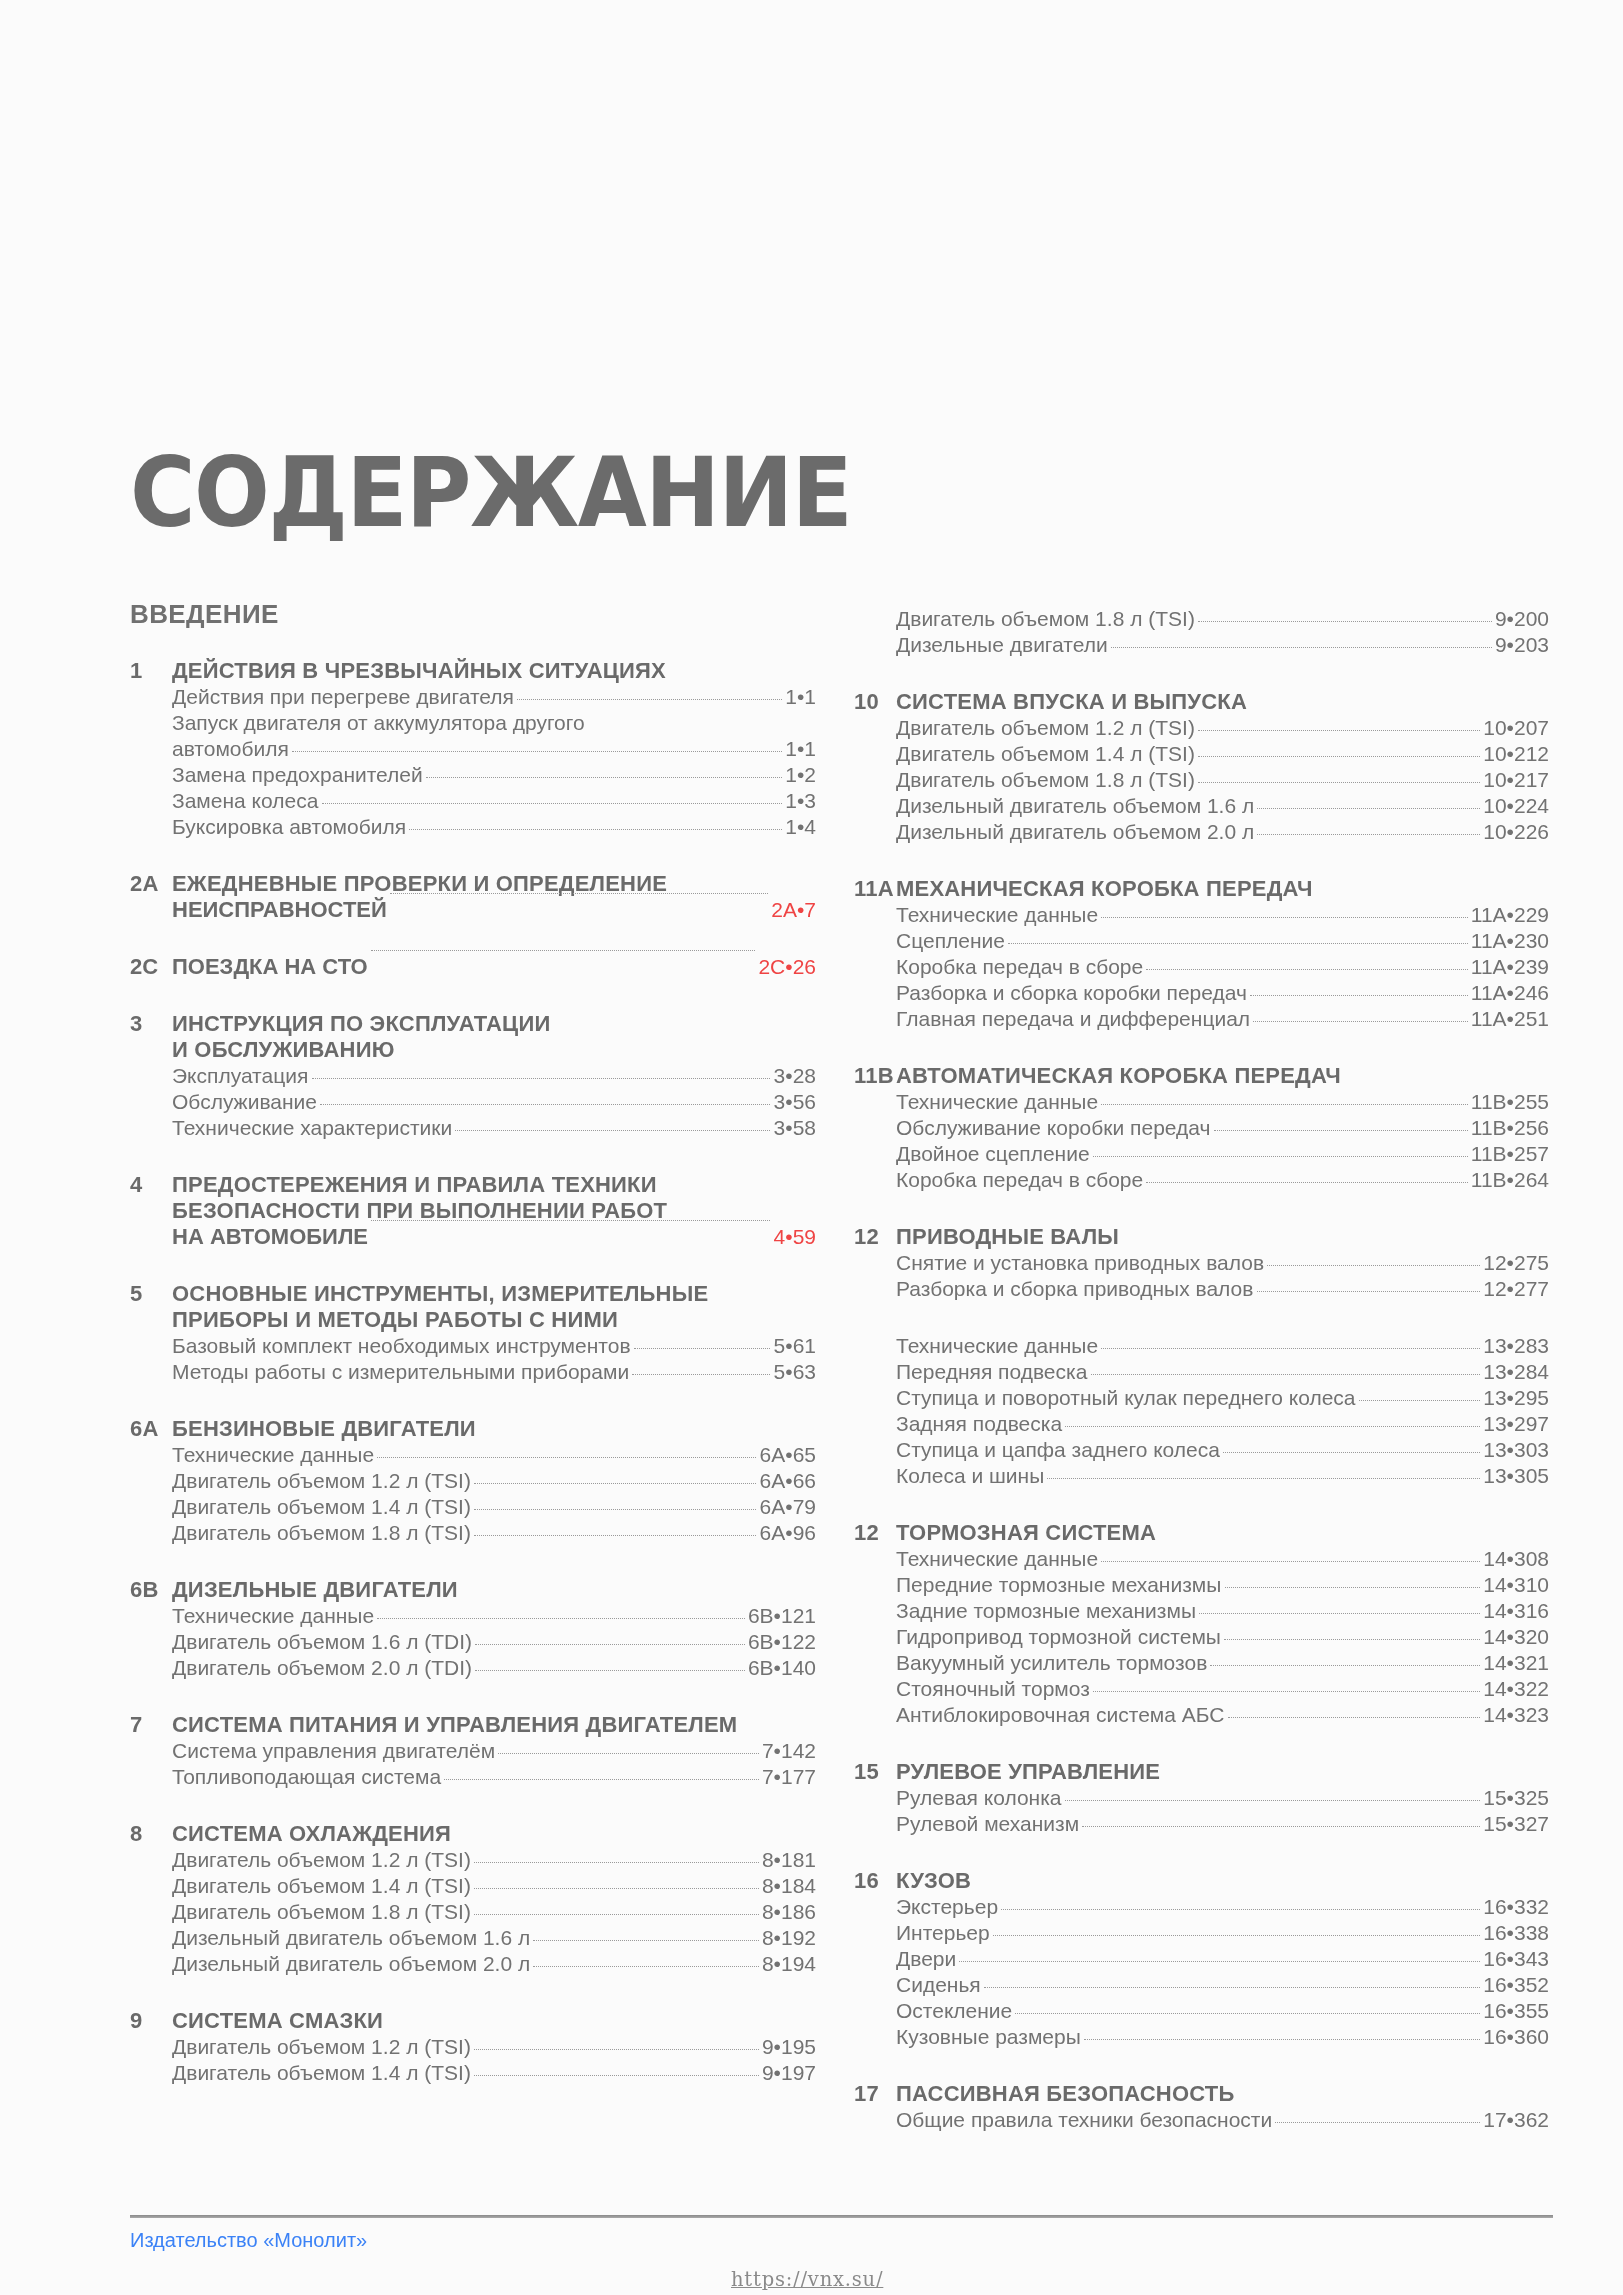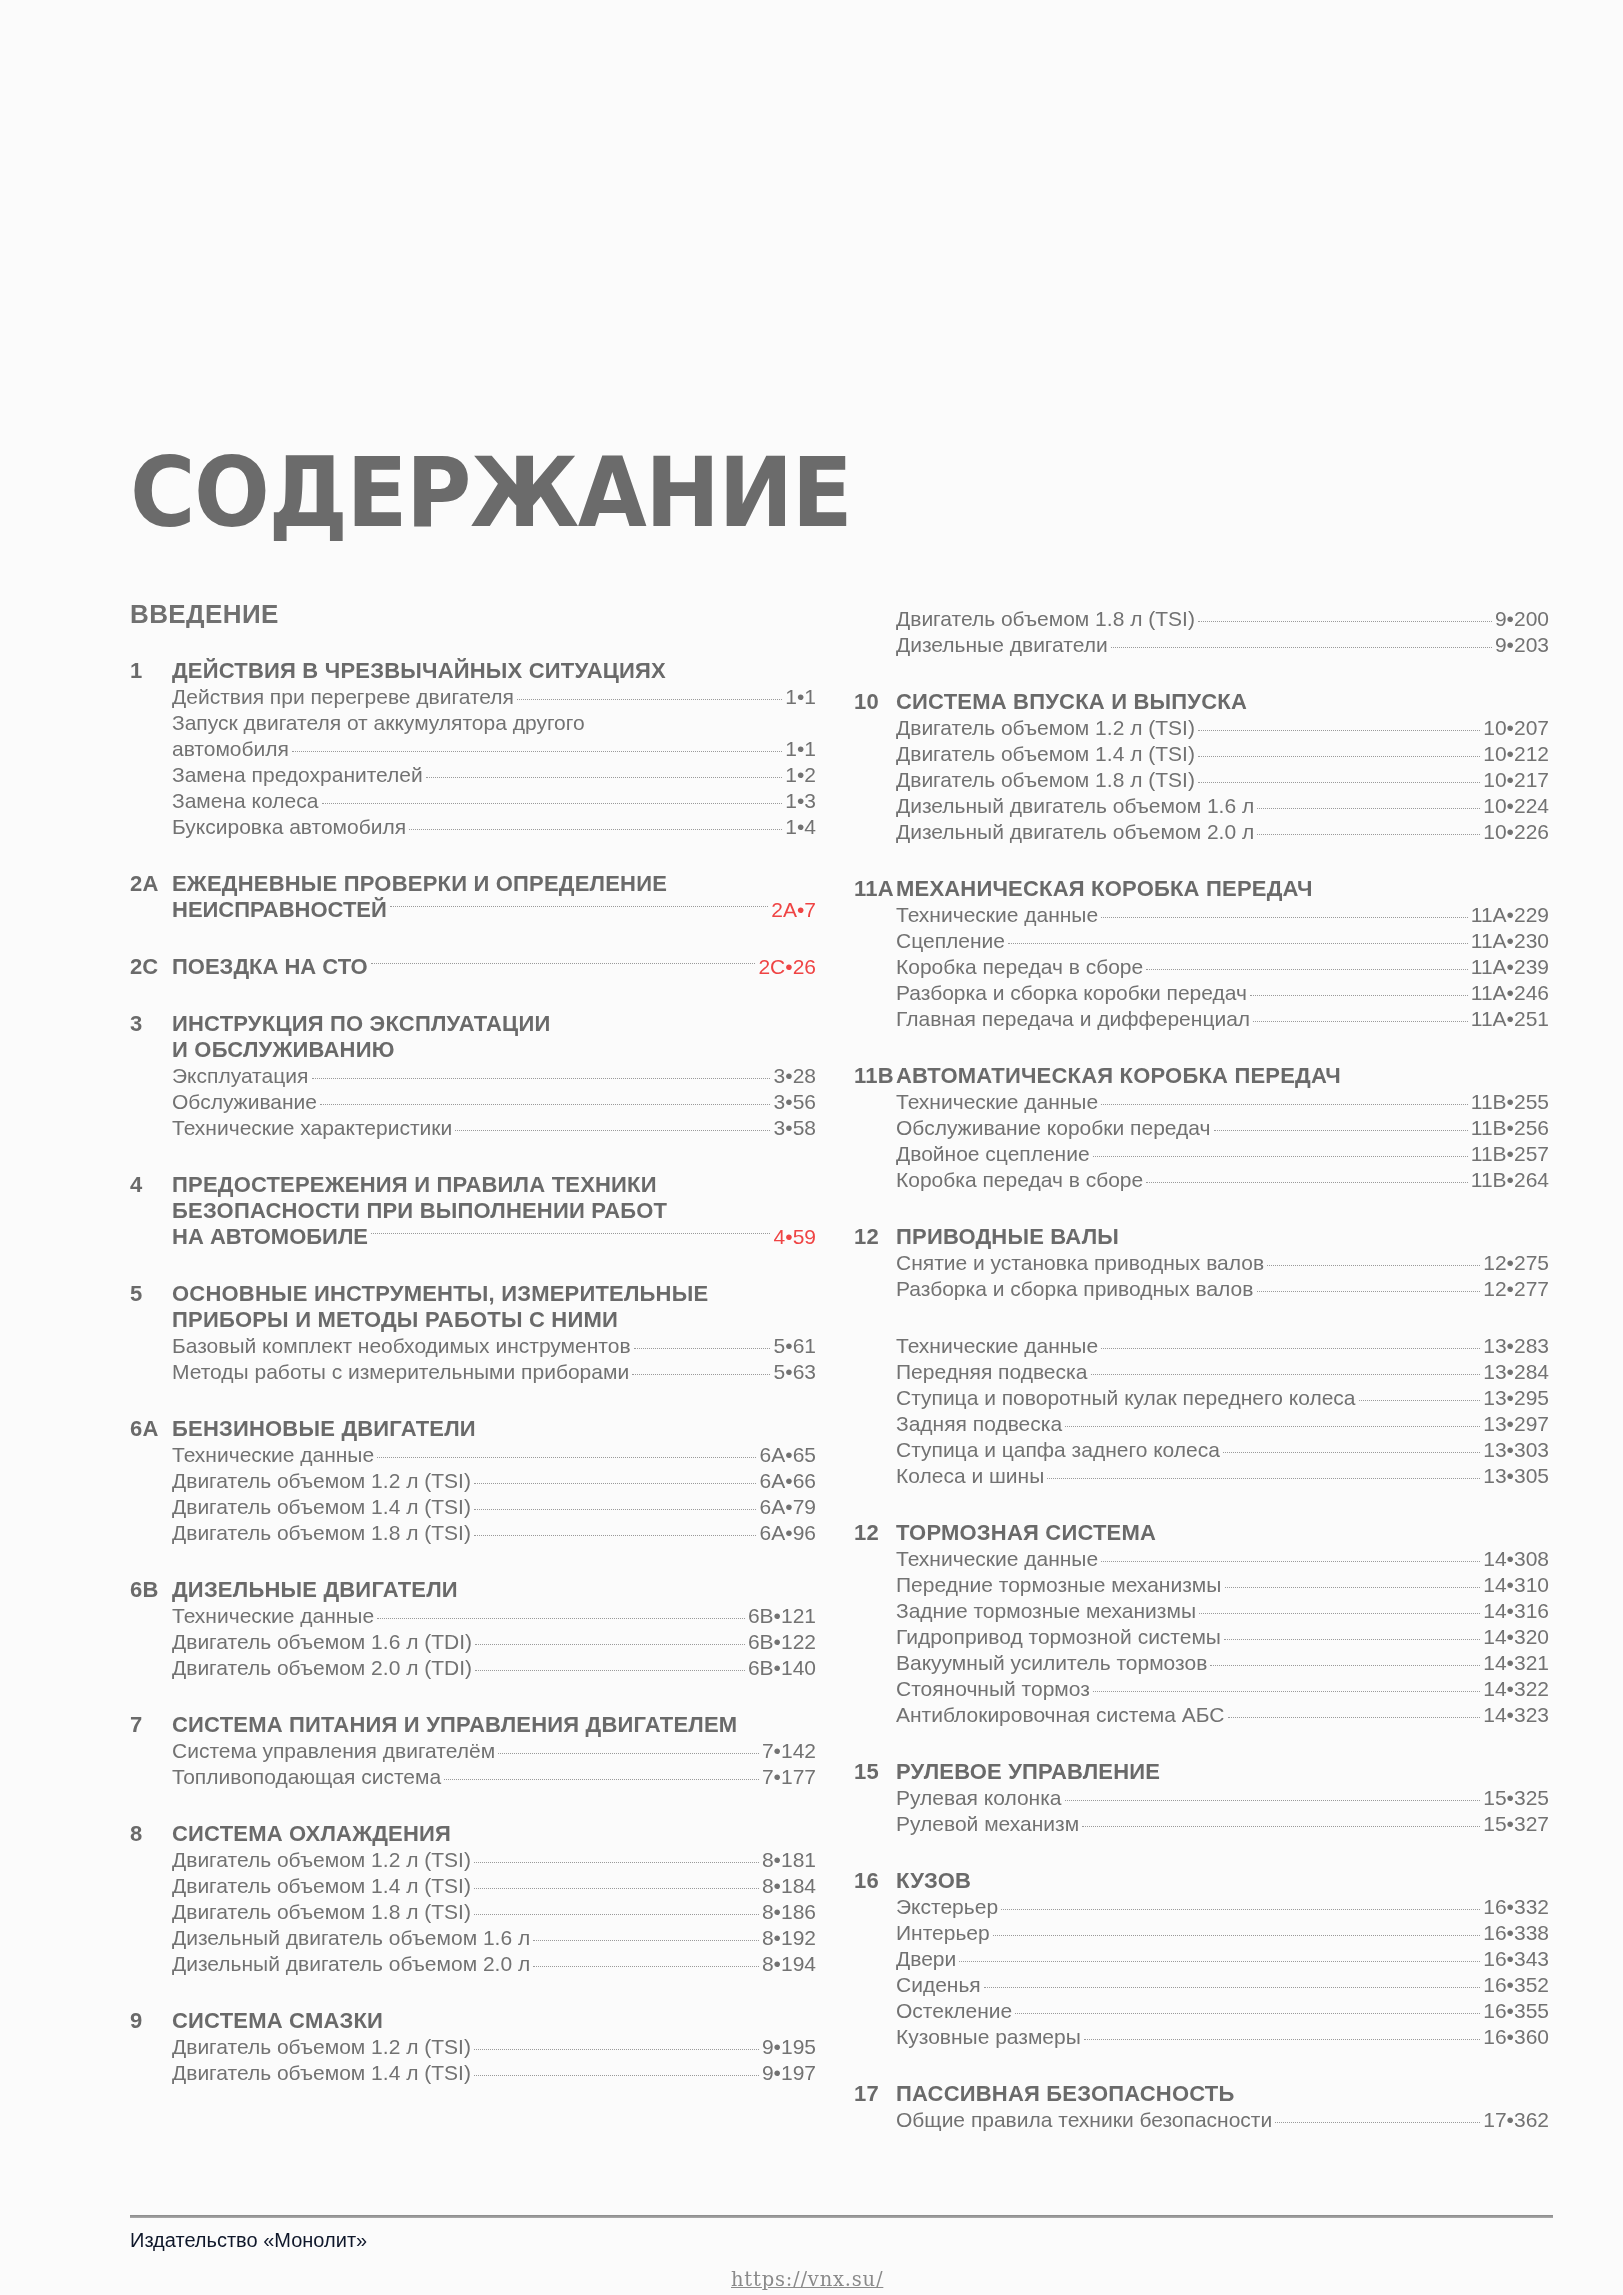--- a/index.html
+++ b/index.html
@@ -35,33 +35,33 @@
     font-size:21px; line-height:26px; padding-left:42px; color:#727272;
   }
   .entry .lbl { white-space:nowrap; }
   .entry .dots {
     flex:1; margin:0 3.2px; border-bottom:1.6px dotted #9a9a9a;
     transform:translateY(-4px); min-width:16px;
   }
   .entry .pg { white-space:nowrap; }
   .entry.wrap-first { display:block; }
   .head-entry {
-    display:flex; align-items:center;
+    display:flex; align-items:flex-start;
     font-weight:bold; font-size:22px; line-height:26px; padding-left:42px; color:#6a6a6a;
   }
   .head-entry .pg { font-weight:normal; font-size:21px; color:#ef4444; }
   .head-entry .dots {
     flex:1; margin:0 3.2px; border-bottom:1.6px dotted #9a9a9a; transform:translateY(-4px);
   }
   .footer-rule {
     position:absolute; left:130px; top:2215px; width:1423px; height:3.2px;
     background:linear-gradient(to bottom,#8a8a8a,#aaaaaa);
   }
   .publisher {
-    position:absolute; left:130px; top:2229px; font-size:20px; color:#0f172a;
+    position:absolute; left:130px; top:2229px; font-size:20px; color:#3b82f6;
   }
   .url {
     position:absolute; left:731px; top:2268px; font-family:"DejaVu Serif", serif;
     font-size:19.5px; color:#8a8a8a; text-decoration:underline; letter-spacing:0.8px;
   }
 </style>
 </head>
 <body>
 
 <div class="title">СОДЕРЖАНИЕ</div>

